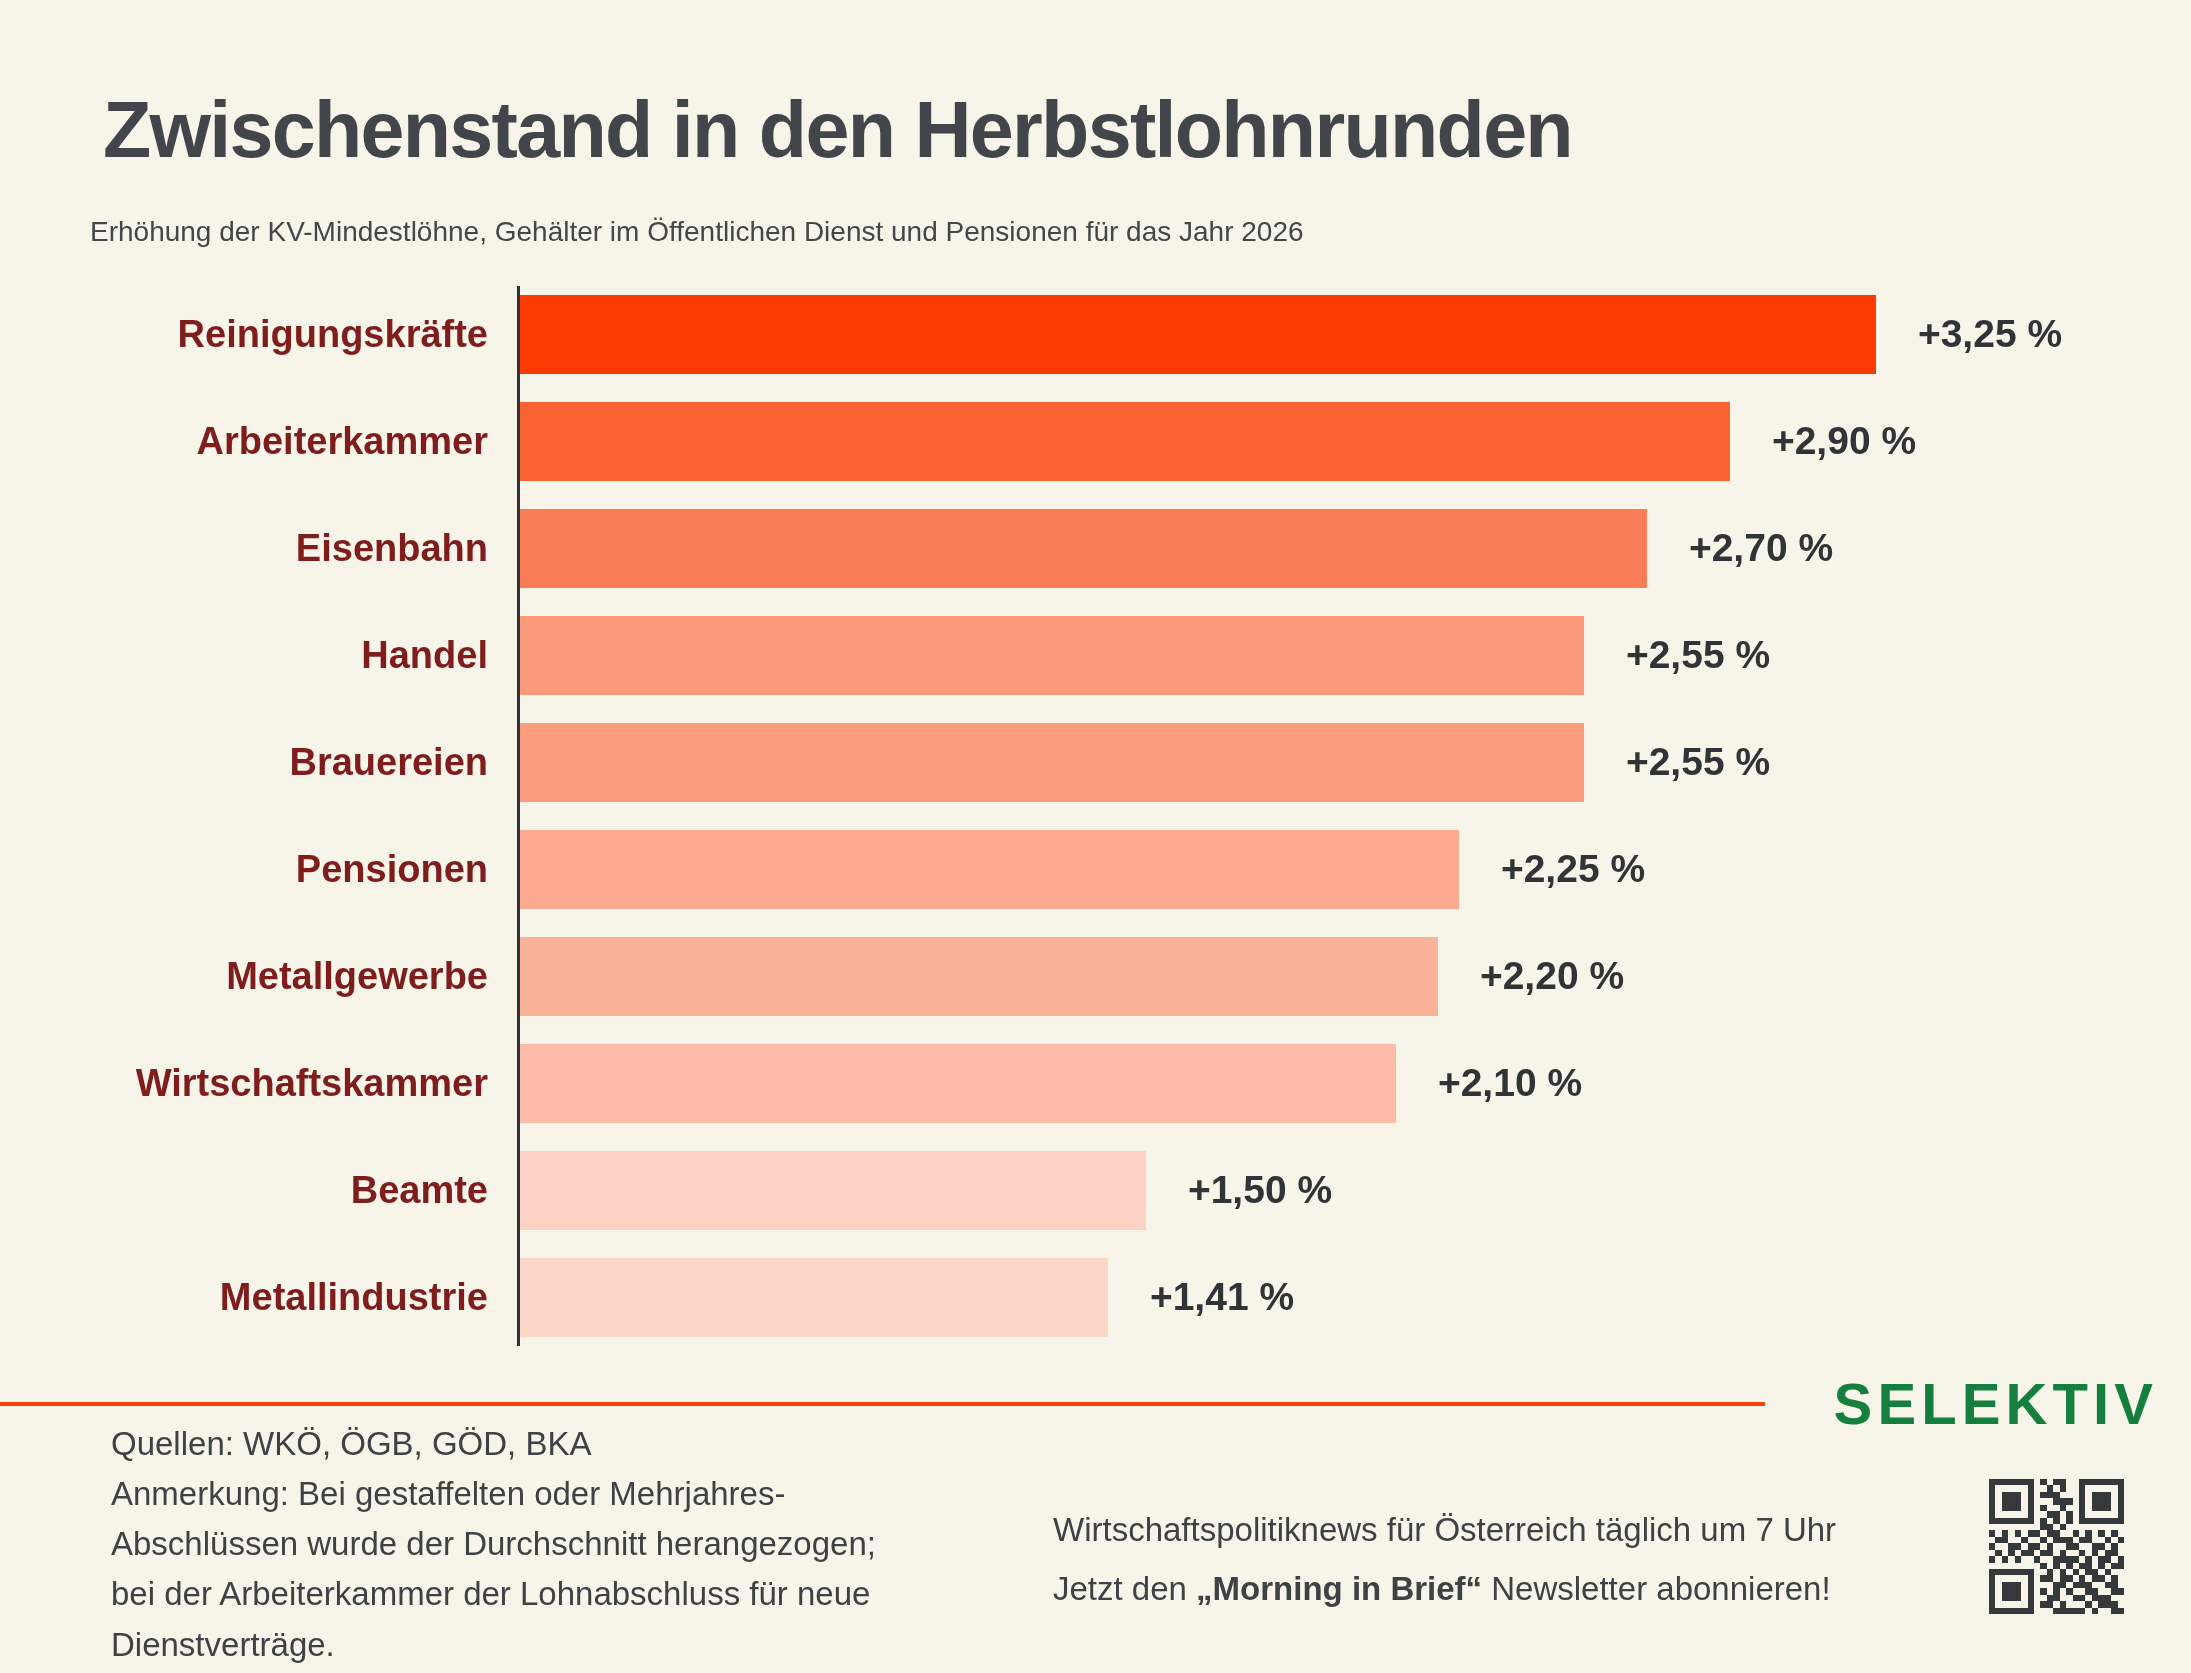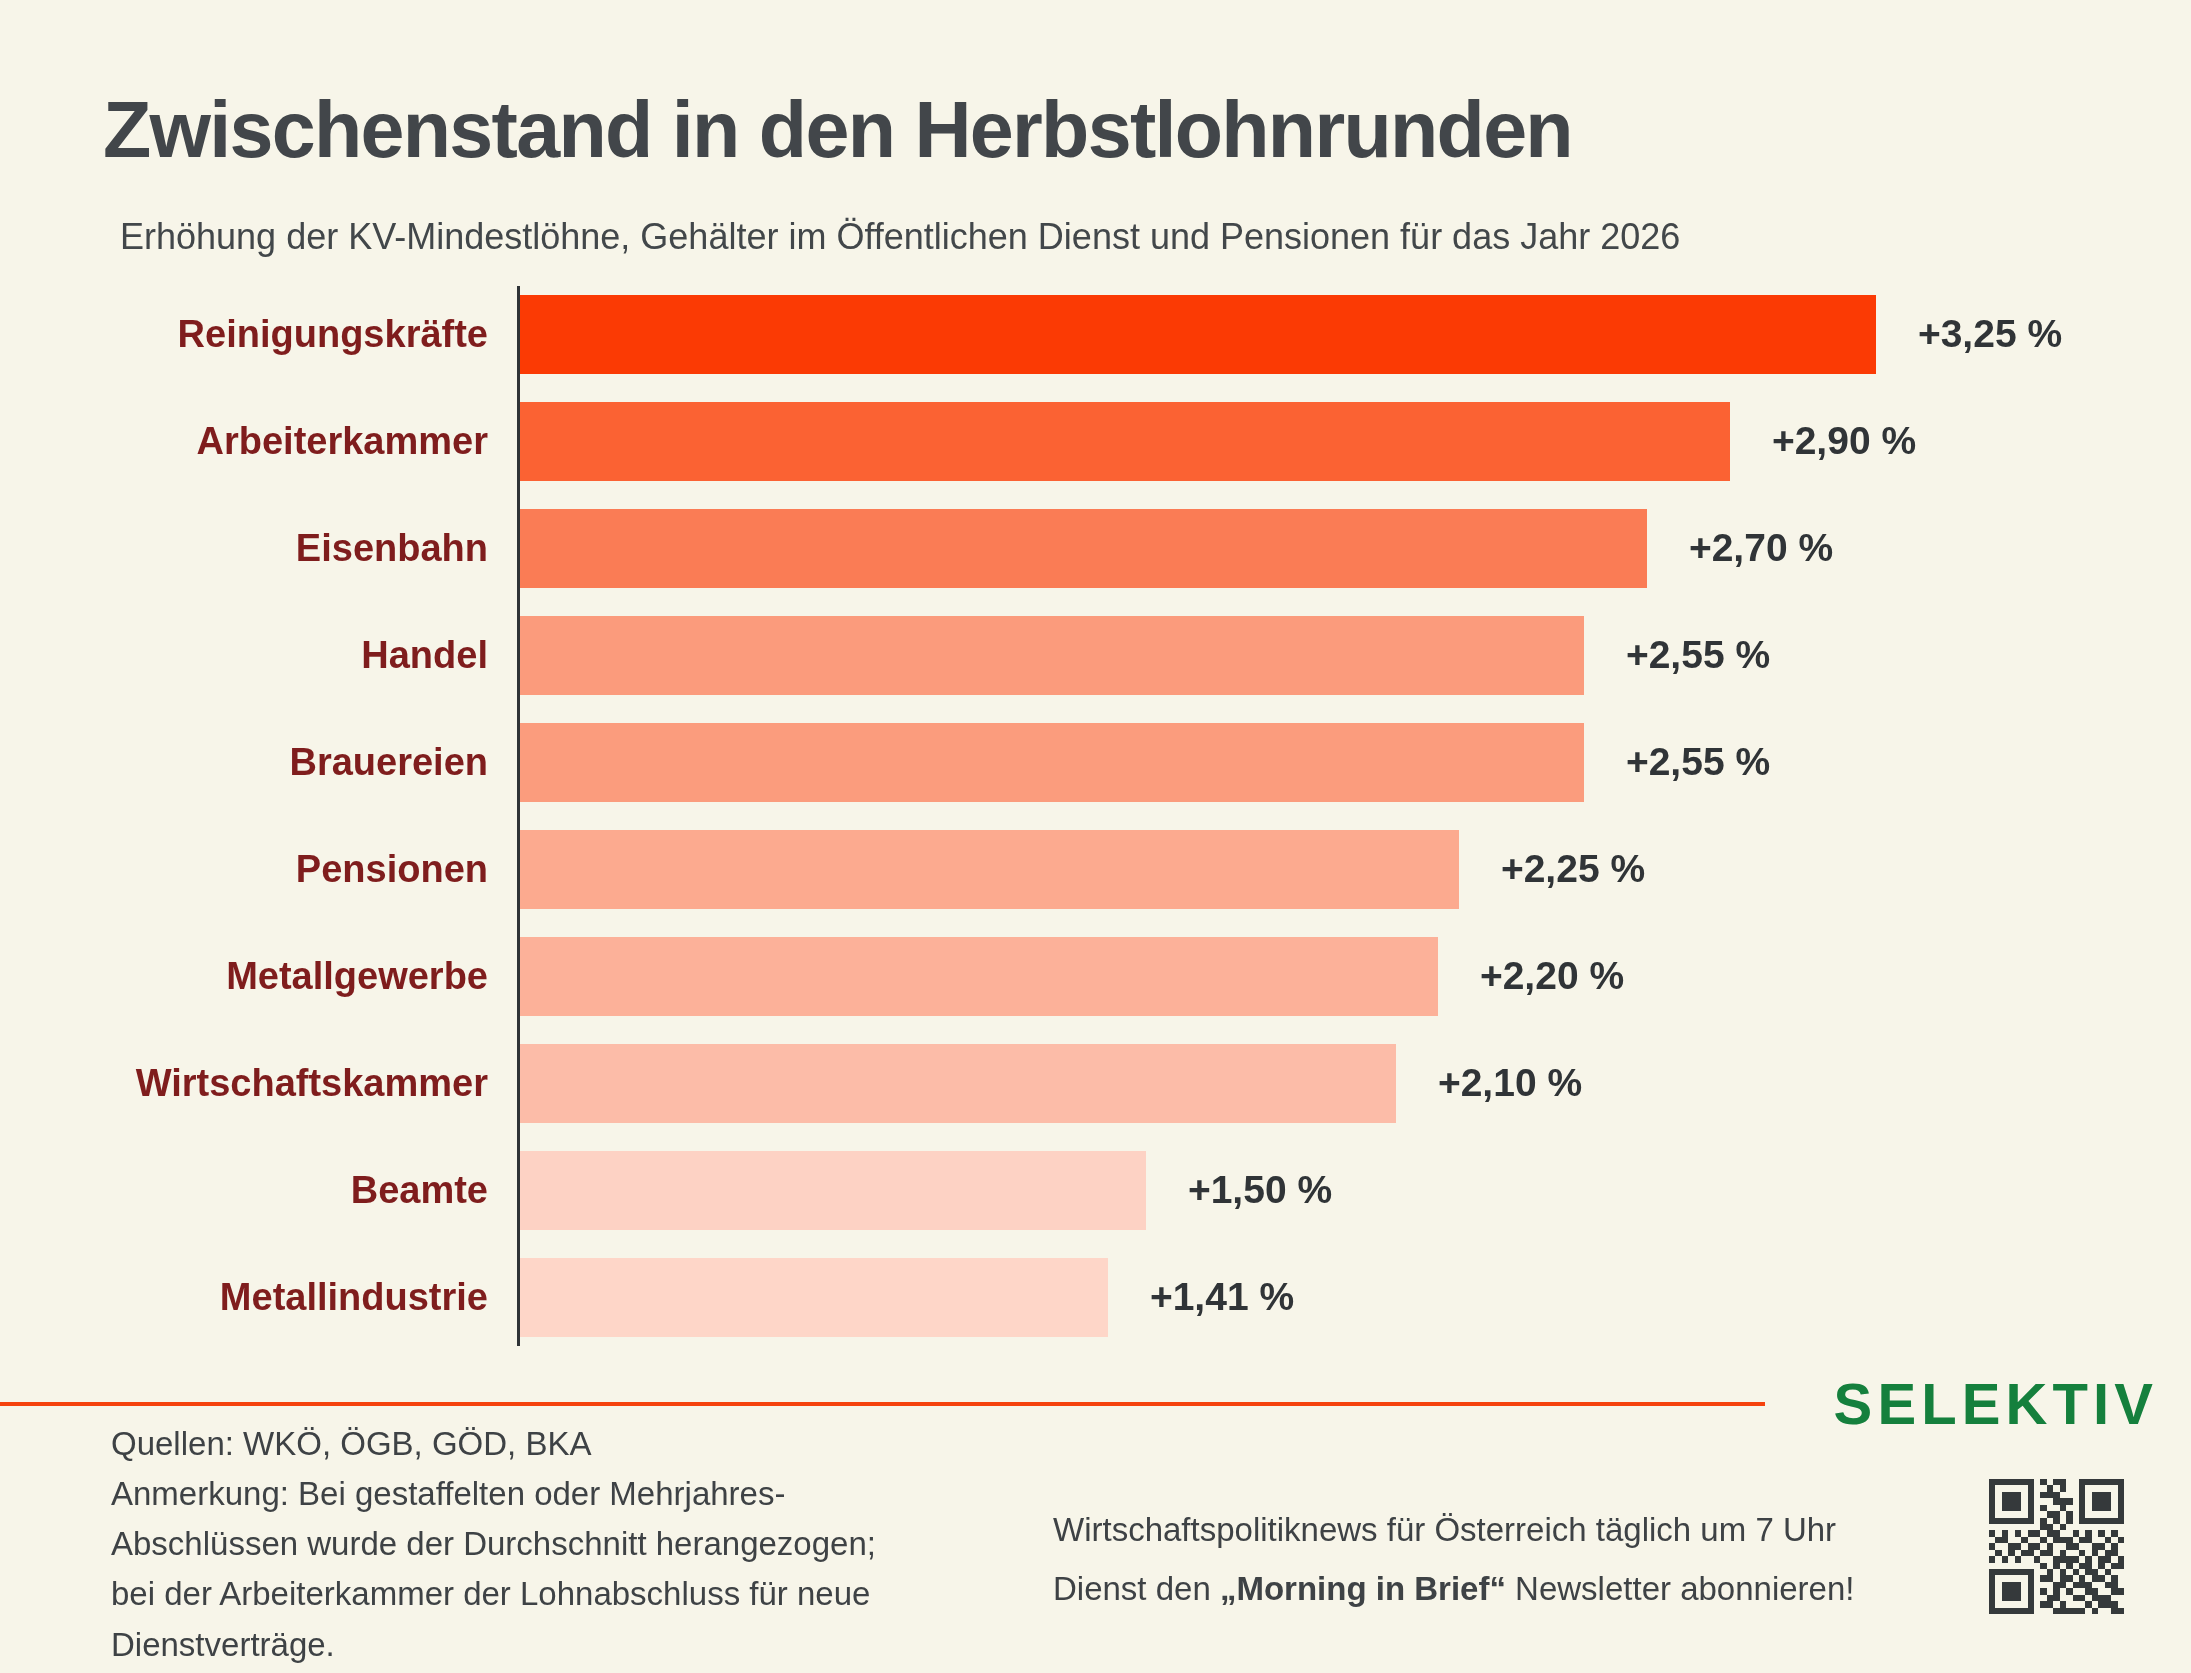--- a/index.html
+++ b/index.html
@@ -8,22 +8,22 @@
     background:#f7f5e9;
     font-family:"Liberation Sans", sans-serif;
     color:#3b3f41;
   }
   .title{
     position:absolute;left:103px;top:84px;
     font-size:79px;font-weight:700;letter-spacing:-1.7px;color:#42464a;
     white-space:nowrap;
   }
   .subtitle{
-    position:absolute;left:120px;top:216px;
-    font-size:36px;font-weight:400;color:#42474a;white-space:nowrap;
+    position:absolute;left:90px;top:216px;
+    font-size:28px;font-weight:400;color:#42474a;white-space:nowrap;
   }
   .chart{
     position:absolute;left:104px;top:286px;right:43px;
   }
   .axis{
     position:absolute;left:413px;top:0;height:1060px;width:2.6px;background:#2f3336;
   }
   .rows{position:absolute;left:0;top:8.6px;right:0;}
   .row{display:flex;align-items:center;height:79px;margin-bottom:28px;}
   .cat{
@@ -142,21 +142,21 @@
 <div class="divider"></div>
 <div class="brand">SELEKTIV</div>
 
 <div class="foot-left">
   <div>Quellen: WKÖ, ÖGB, GÖD, BKA</div>
   <div>Anmerkung: Bei gestaffelten oder Mehrjahres-Abschlüssen wurde der Durchschnitt herangezogen; bei der Arbeiterkammer der Lohnabschluss für neue Dienstverträge.</div>
 </div>
 
 <div class="newsletter">
   <div>Wirtschaftspolitiknews für Österreich täglich um 7 Uhr</div>
-  <div><span>Dienst den </span><b>„Morning in Brief“</b><span> Newsletter abonnieren!</span></div>
+  <div><span>Jetzt den </span><b>„Morning in Brief“</b><span> Newsletter abonnieren!</span></div>
 </div>
 
 <div class="qr">
     <div class="qm"></div>
     <div class="qm"></div>
     <div class="qm"></div>
     <div class="qm"></div>
     <div class="qm"></div>
     <div class="qm"></div>
     <div class="qm"></div>

